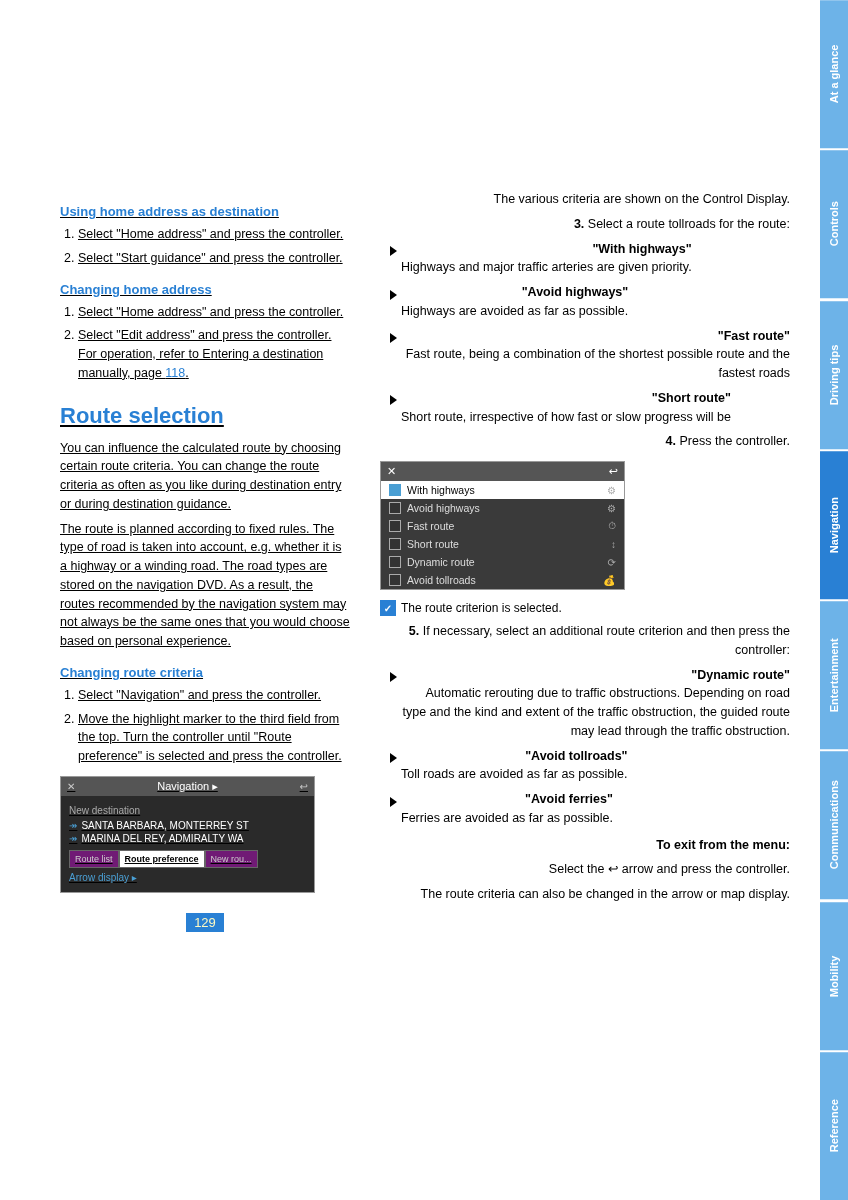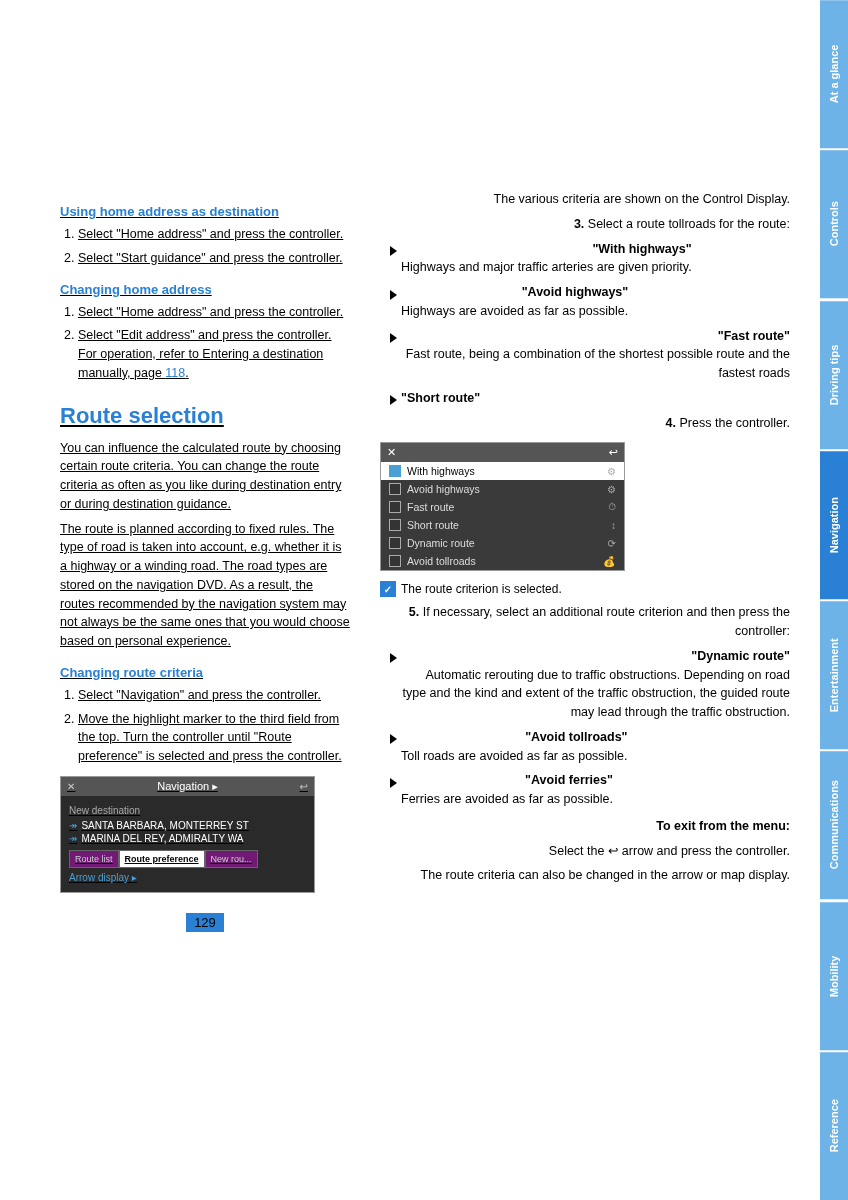--- a/index.html
+++ b/index.html
@@ -292,21 +292,21 @@
       text-align: center;
       font-size: 13px;
       color: #333;
       margin-top: 20px;
       padding-bottom: 20px;
     }
 
     .page-indicator {
       display: inline-block;
       background: #2980d4;
-      color: #000000;
+      color: #fef9c3;
       padding: 2px 8px;
       font-size: 13px;
     }
 
     a { color: #2980d4; text-decoration: none; }
 
     .top-spacer {
       height: 160px;
     }
 
@@ -420,20 +420,21 @@
               <span>Fast route, being a combination of the shortest possible route and the fastest roads</span>
             </div>
           </div>
 
           <div class="bullet-item">
             <span class="tri">
               <span class="triangle-right"></span>
             </span>
             <div class="bullet-text">
               <strong>"Short route"</strong>
+              <span>Short route, irrespective of how fast or slow progress will be</span>
             </div>
           </div>
 
           <p style="margin-top:6px;"><strong>4.</strong>&nbsp;<span>Press the controller.</span></p>
 
           <div class="screenshot-box2">
             <div class="scr2-header">
               <span>✕</span>
               <span></span>
               <span>↩</span>

